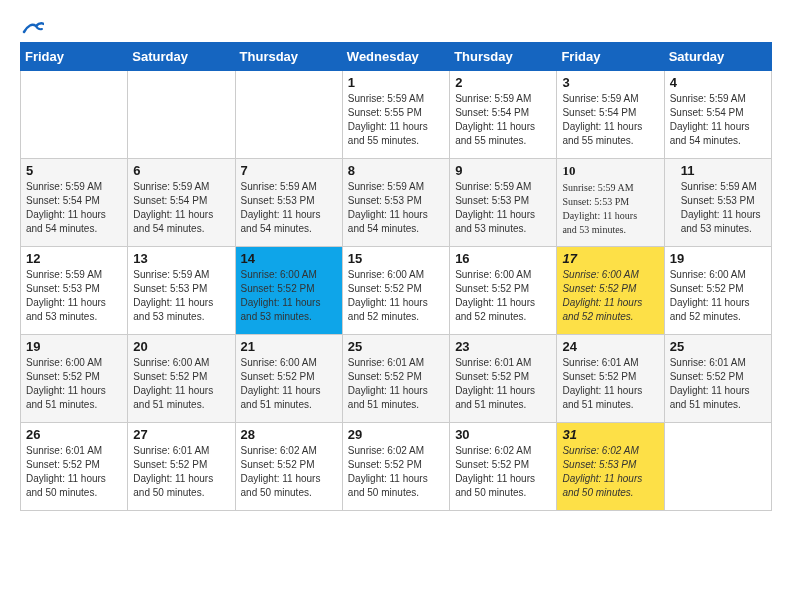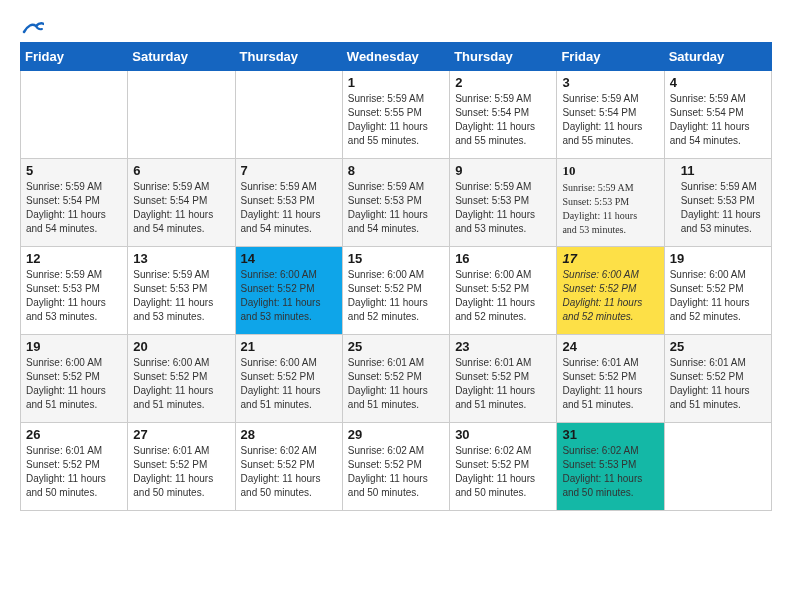--- a/index.html
+++ b/index.html
@@ -325,21 +325,21 @@
 Daylight: 11 hours
 and 50 minutes.</div>
         </td>
         <td style="background-color: rgb(255, 255, 255);">
           <span class="day-num">30</span>
           <div class="day-info" style="white-space: pre-line;">Sunrise: 6:02 AM
 Sunset: 5:52 PM
 Daylight: 11 hours
 and 50 minutes.</div>
         </td>
-        <td style="background-color: #14b8a6;">
+        <td style="background-color: #fde047; font-style: italic;">
           <span class="day-num">31</span>
           <div class="day-info" style="white-space: pre-line;">Sunrise: 6:02 AM
 Sunset: 5:53 PM
 Daylight: 11 hours
 and 50 minutes.</div>
         </td>
         <td class="empty-cell"></td>
       </tr>
     </tbody>
 </table>

